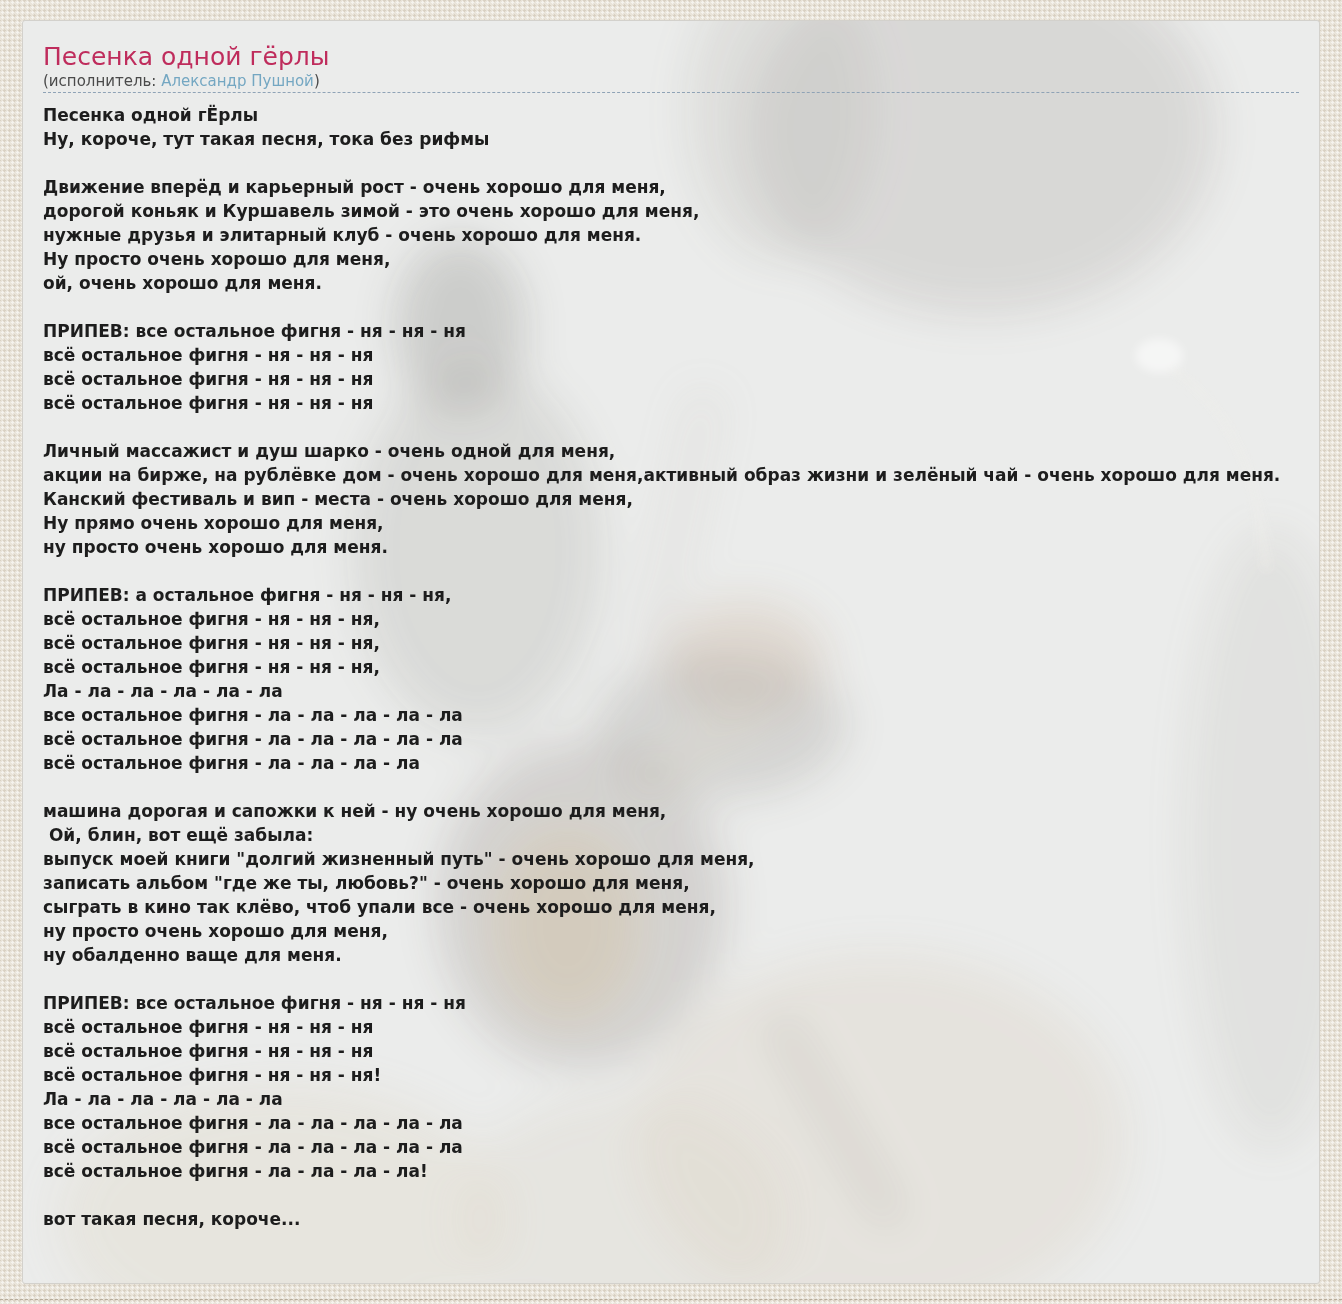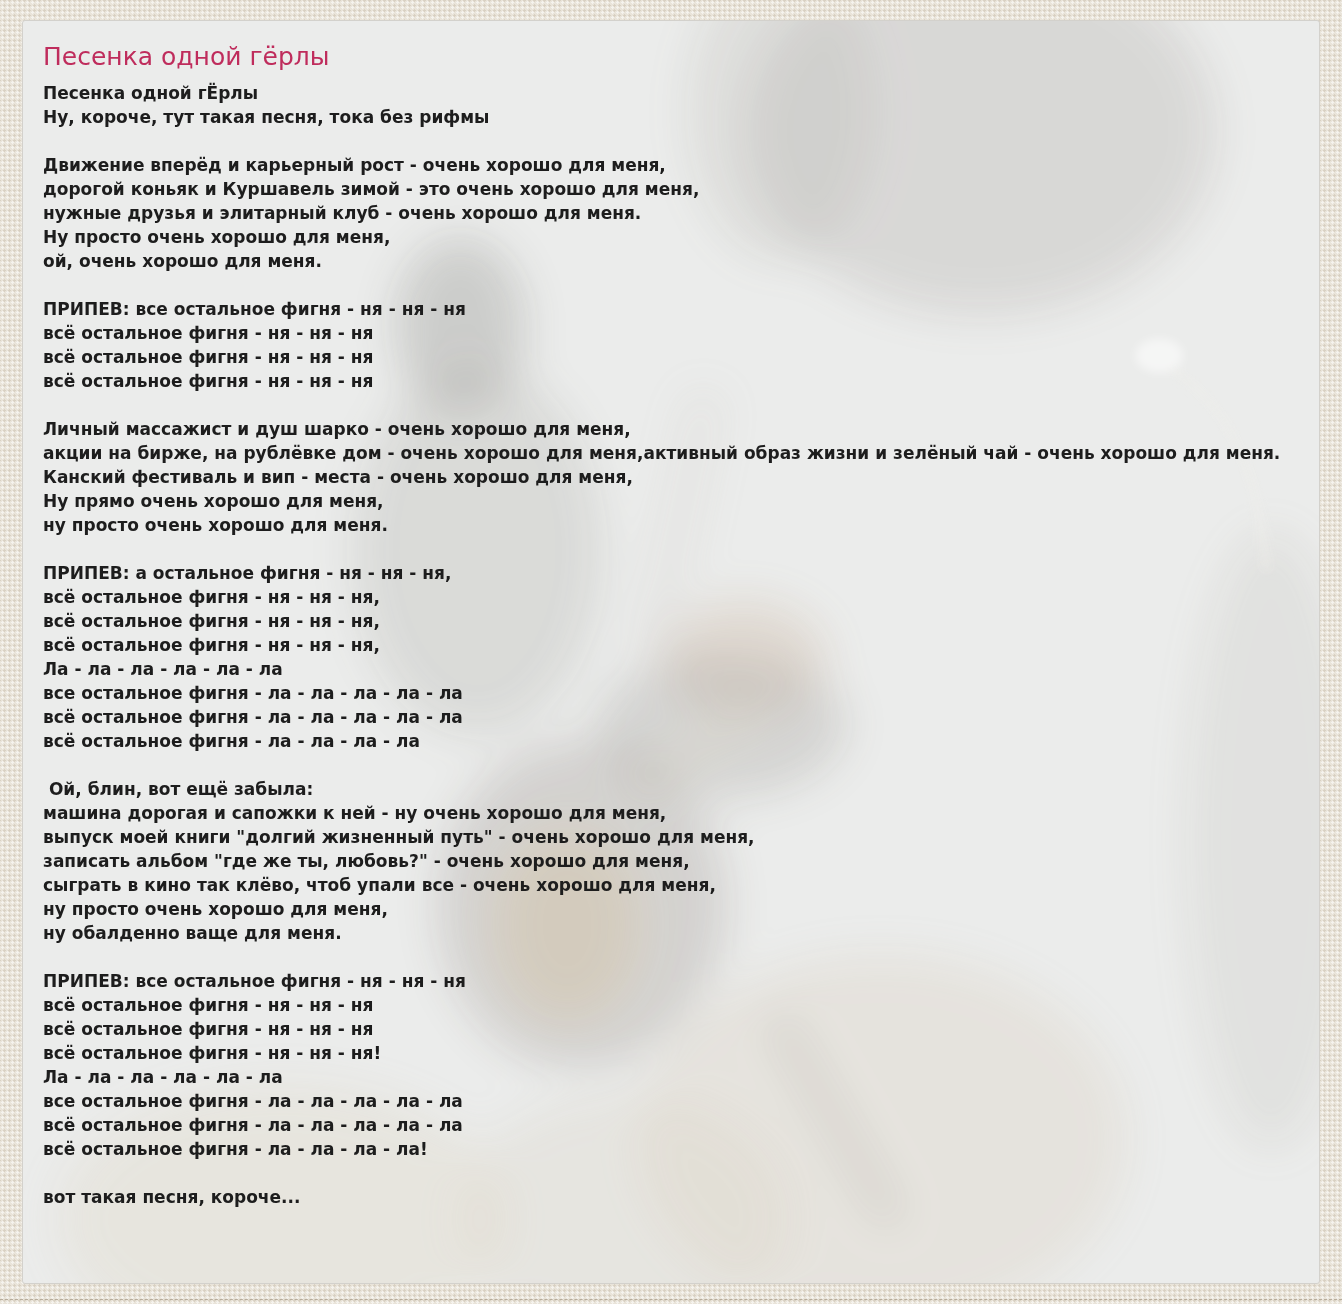--- a/index.html
+++ b/index.html
@@ -110,53 +110,56 @@
     </g>
     <g filter="url(#b2)">
       <ellipse cx="1138" cy="335" rx="24" ry="17" fill="#ffffff" opacity="0.95"></ellipse>
       <path d="M1150,348 C1215,392 1238,462 1245,548" stroke="#f5f2ec" stroke-width="4" fill="none" opacity="0.8"></path>
     </g>
   </svg>
 
   <div class="content">
     <h1 class="title">Песенка одной гёрлы</h1>
 
+    <div class="subtitle">
+      <span>(исполнитель: </span><a>Александр Пушной</a><span>)</span>
+    </div>
 
     <div class="lyrics">
         <div class="lyric-line">Песенка одной гЁрлы</div>
         <div class="lyric-line">Ну, короче, тут такая песня, тока без рифмы</div>
         <div class="lyric-line"></div>
         <div class="lyric-line">Движение вперёд и карьерный рост - очень хорошо для меня,</div>
         <div class="lyric-line">дорогой коньяк и Куршавель зимой - это очень хорошо для меня,</div>
         <div class="lyric-line">нужные друзья и элитарный клуб - очень хорошо для меня.</div>
         <div class="lyric-line">Ну просто очень хорошо для меня,</div>
         <div class="lyric-line">ой, очень хорошо для меня.</div>
         <div class="lyric-line"></div>
         <div class="lyric-line">ПРИПЕВ: все остальное фигня - ня - ня - ня</div>
         <div class="lyric-line">всё остальное фигня - ня - ня - ня</div>
         <div class="lyric-line">всё остальное фигня - ня - ня - ня</div>
         <div class="lyric-line">всё остальное фигня - ня - ня - ня</div>
         <div class="lyric-line"></div>
-        <div class="lyric-line">Личный массажист и душ шарко - очень хорошо для меня,</div>
+        <div class="lyric-line">Личный массажист и душ шарко - очень одной для меня,</div>
         <div class="lyric-line">акции на бирже, на рублёвке дом - очень хорошо для меня,активный образ жизни и зелёный чай - очень хорошо для меня.</div>
         <div class="lyric-line">Канский фестиваль и вип - места - очень хорошо для меня,</div>
         <div class="lyric-line">Ну прямо очень хорошо для меня,</div>
         <div class="lyric-line">ну просто очень хорошо для меня.</div>
         <div class="lyric-line"></div>
         <div class="lyric-line">ПРИПЕВ: а остальное фигня - ня - ня - ня,</div>
         <div class="lyric-line">всё остальное фигня - ня - ня - ня,</div>
         <div class="lyric-line">всё остальное фигня - ня - ня - ня,</div>
         <div class="lyric-line">всё остальное фигня - ня - ня - ня,</div>
         <div class="lyric-line">Ла - ла - ла - ла - ла - ла</div>
         <div class="lyric-line">все остальное фигня - ла - ла - ла - ла - ла</div>
         <div class="lyric-line">всё остальное фигня - ла - ла - ла - ла - ла</div>
         <div class="lyric-line">всё остальное фигня - ла - ла - ла - ла</div>
         <div class="lyric-line"></div>
+        <div class="lyric-line">машина дорогая и сапожки к ней - ну очень хорошо для меня,</div>
         <div class="lyric-line"> Ой, блин, вот ещё забыла:</div>
-        <div class="lyric-line">машина дорогая и сапожки к ней - ну очень хорошо для меня,</div>
         <div class="lyric-line">выпуск моей книги "долгий жизненный путь" - очень хорошо для меня,</div>
         <div class="lyric-line">записать альбом "где же ты, любовь?" - очень хорошо для меня,</div>
         <div class="lyric-line">сыграть в кино так клёво, чтоб упали все - очень хорошо для меня,</div>
         <div class="lyric-line">ну просто очень хорошо для меня,</div>
         <div class="lyric-line">ну обалденно ваще для меня.</div>
         <div class="lyric-line"></div>
         <div class="lyric-line">ПРИПЕВ: все остальное фигня - ня - ня - ня</div>
         <div class="lyric-line">всё остальное фигня - ня - ня - ня</div>
         <div class="lyric-line">всё остальное фигня - ня - ня - ня</div>
         <div class="lyric-line">всё остальное фигня - ня - ня - ня!</div>

